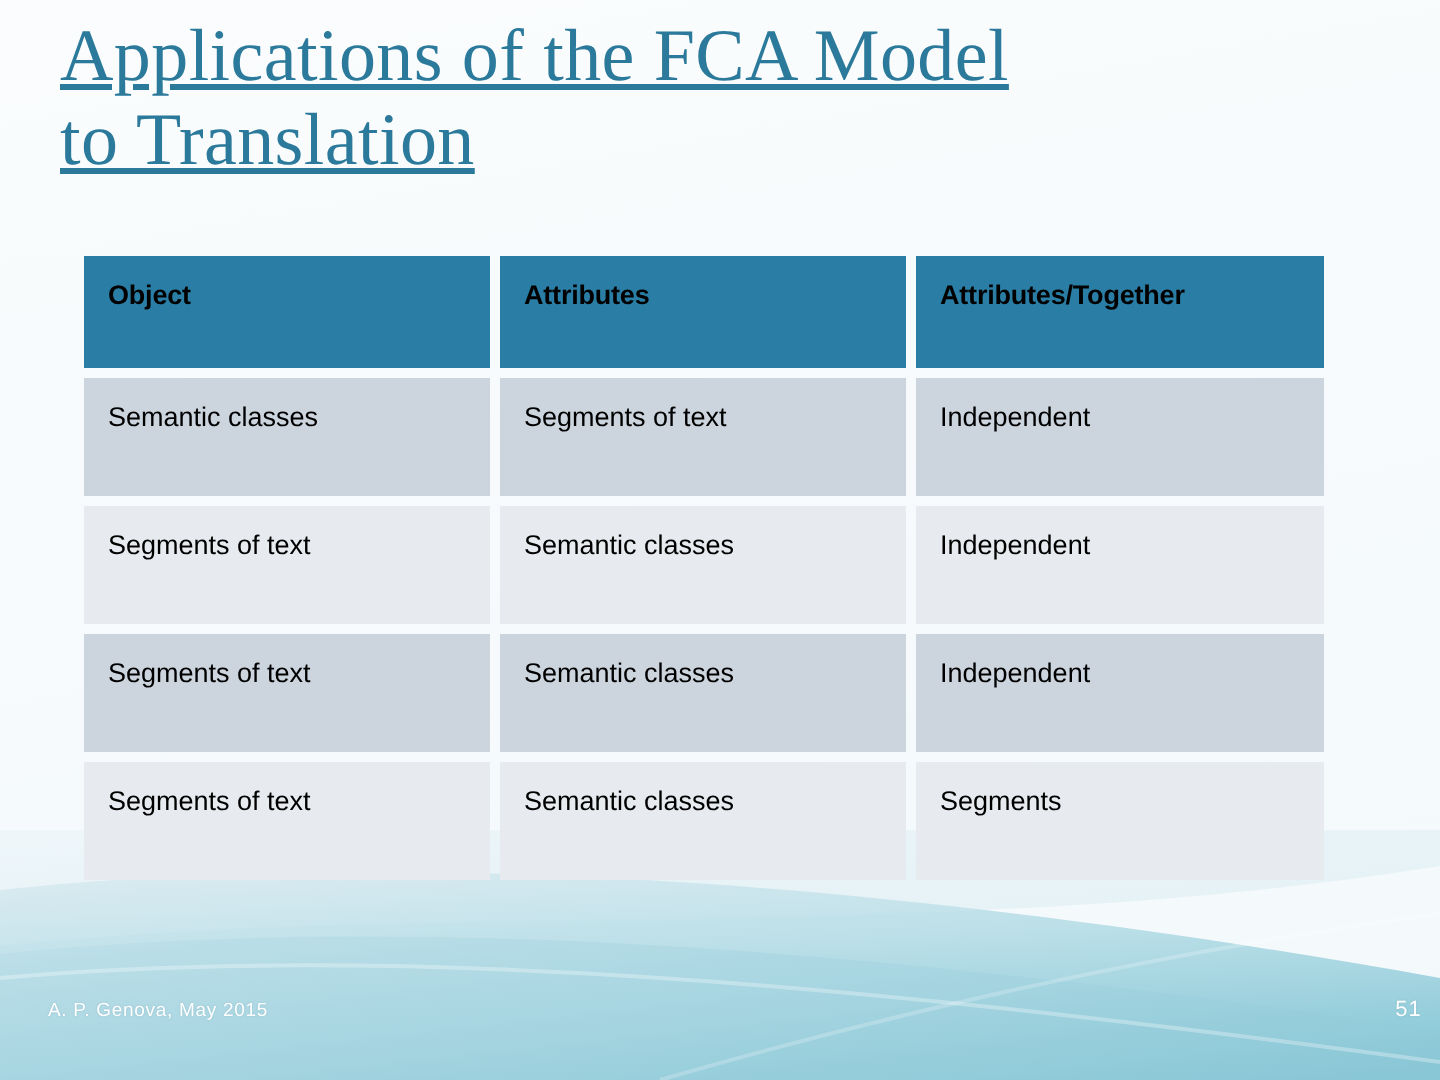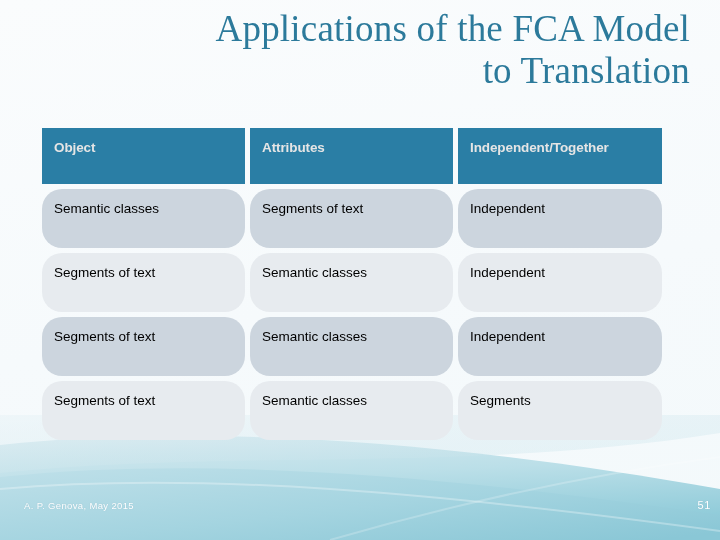--- a/index.html
+++ b/index.html
@@ -36,27 +36,28 @@
     pointer-events: none;
   }
   .wave-band svg { display: block; width: 720px; height: 125px; }
 
   
   .title {
     position: absolute;
     left: 30px;
     top: 8px;
     width: 660px;
-    text-align: right;
+    text-align: left;
     font-family: "Liberation Serif", serif;
     font-size: 37px;
     line-height: 1.14;
     color: #2c7a9b;
     letter-spacing: 0.2px;
     white-space: pre-line;
+    text-decoration: underline;
   }
 
   
   .table-wrap {
     position: absolute;
     left: 42px;
     top: 128px;
     width: 610px;
   }
 
@@ -67,40 +68,39 @@
     margin: -5px;
     table-layout: fixed;
   }
 
   table.fca col.c1 { width: 203px; }
   table.fca col.c2 { width: 203px; }
   table.fca col.c3 { width: 204px; }
 
   table.fca th {
     background: #2a7ea5;
-    color: #e5e5e5;
+    color: #000000;
     font-size: 13.5px;
     font-weight: bold;
     text-align: left;
     vertical-align: top;
     padding: 12px 0 0 12px;
     height: 56px;
     letter-spacing: -0.1px;
   }
 
   table.fca td {
     font-size: 13.5px;
     font-weight: normal;
     color: #000000;
     text-align: left;
     vertical-align: top;
     padding: 11px 0 0 12px;
     height: 59px;
     line-height: 1.35;
-    border-radius: 20px;
   }
 
   tr.band-dark td { background: #ccd5de; }
   tr.band-light td { background: #e7ebef; }
 
   
   .footer-author {
     position: absolute;
     left: 24px;
     top: 500px;
@@ -159,21 +159,21 @@
     <table class="fca">
       <colgroup>
         <col class="c1">
           <col class="c2">
           <col class="c3">
       </colgroup>
       <thead>
         <tr>
           <th>Object</th>
           <th>Attributes</th>
-          <th>Independent/Together</th>
+          <th>Attributes/Together</th>
         </tr>
       </thead>
       <tbody>
         <tr class="band-dark">
           <td>Semantic classes</td>
           <td>Segments of text</td>
           <td>Independent</td>
         </tr>
         <tr class="band-light">
           <td>Segments of text</td>

